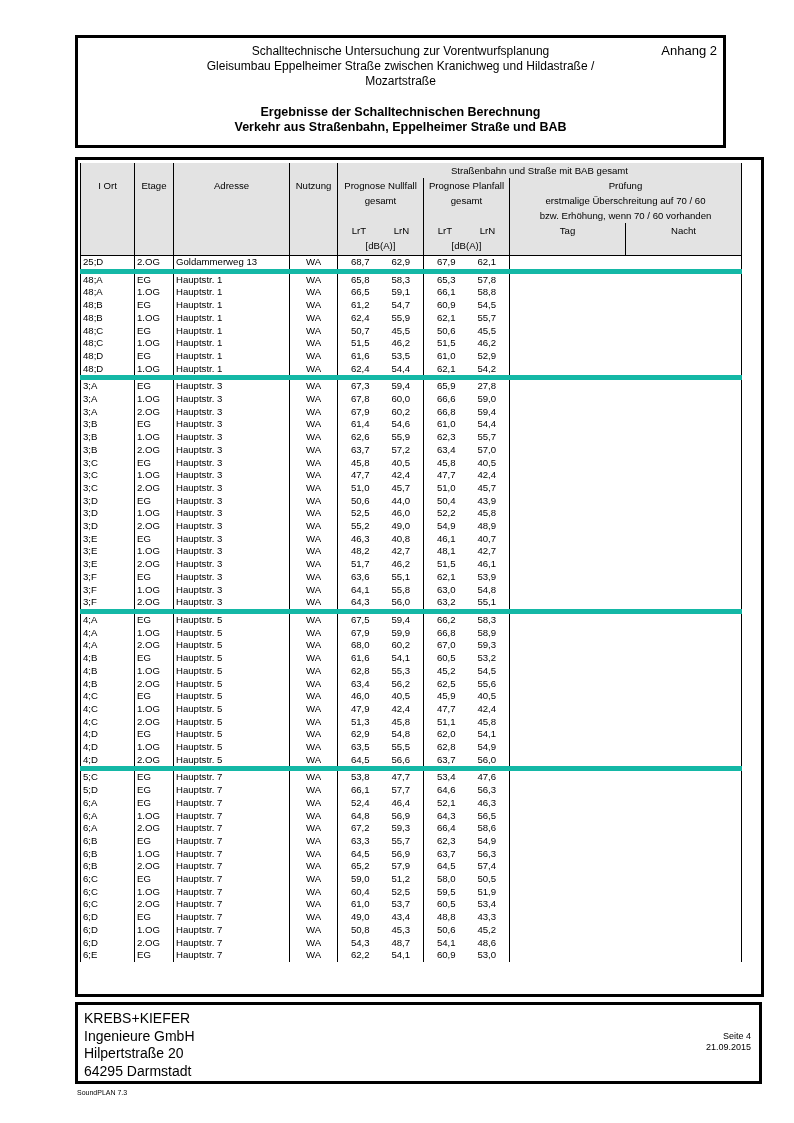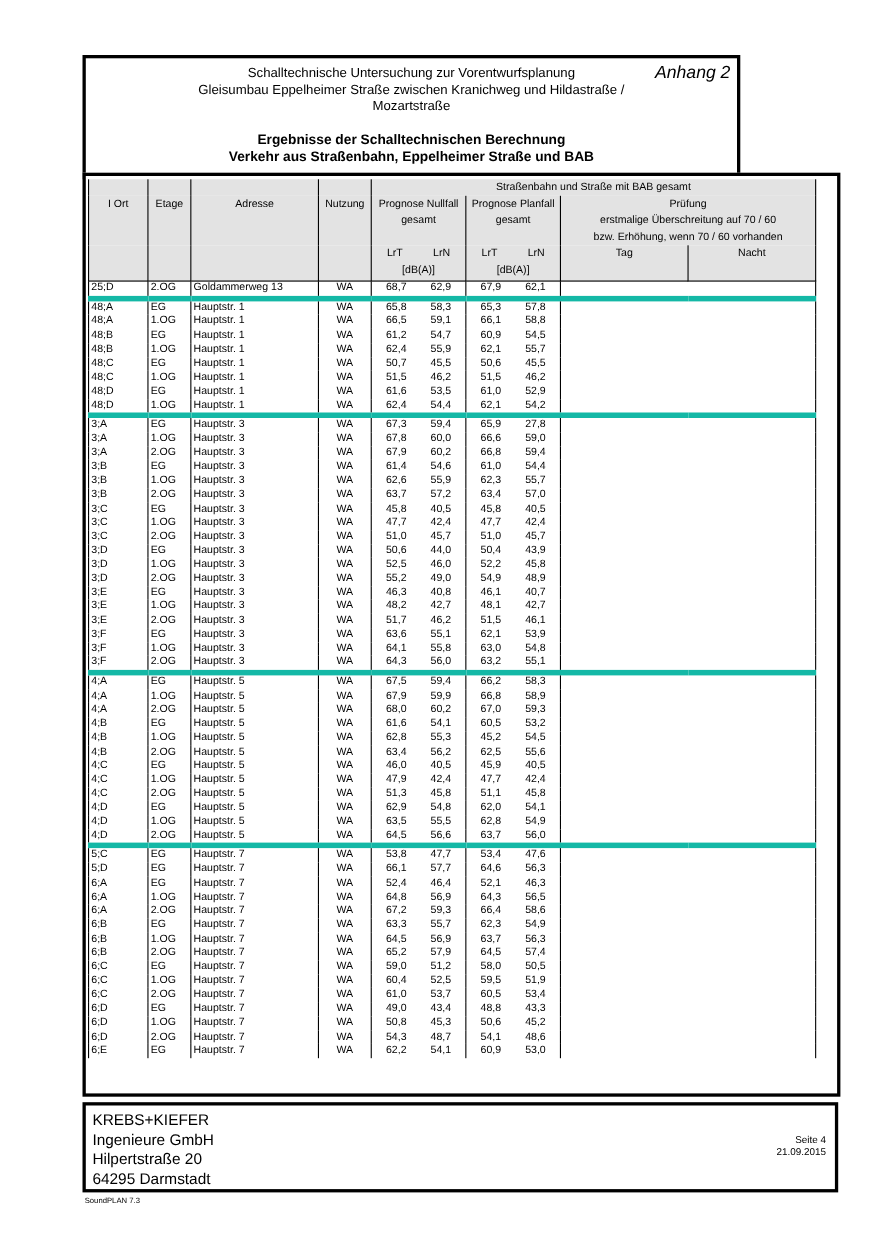--- a/index.html
+++ b/index.html
@@ -1,22 +1,22 @@
 <!DOCTYPE html>
 <html><head>
 <meta charset="utf-8">
 <style>
   html, body { margin: 0; padding: 0; background: #ffffff; }
   body { width: 794px; height: 1123px; position: relative; font-family: "Liberation Sans", sans-serif; color: #000; }
   .box { position: absolute; border: 3px solid #000; box-sizing: border-box; background: #fff; }
-  #header-box { left: 75px; top: 50px; width: 598px; height: 113px; padding-left: 36px; }
+  #header-box { left: 75px; top: 35px; width: 651px; height: 113px; padding-left: 36px; }
   #header-box .center { position: absolute; left: 0; right: 0; text-align: center; font-size: 12px; line-height: 15px; }
   #header-box .t1 { top: 6px; }
   #header-box .b1 { top: 67px; font-weight: bold; font-size: 12.5px; }
-  #anhang { position: absolute; right: 6px; top: 5px; font-size: 16px; font-style: italic; }
+  #anhang { position: absolute; right: 6px; top: 5px; font-size: 13px; }
 
   #table-box { left: 75px; top: 157px; width: 689px; height: 840px; }
   table { position: absolute; left: 2px; top: 3px; border-collapse: collapse; font-size: 9.6px; table-layout: fixed; }
   thead th { background: #e3e3e3; font-weight: normal; vertical-align: top; padding: 0; line-height: 15px; }
   th, td { border-left: 1px solid #000; border-right: 1px solid #000; }
   thead tr.h-last th { border-bottom: 1px solid #000; }
   tbody td { height: 12.7px; line-height: 12.7px; padding: 0 2px; white-space: nowrap; }
   tbody tr.grp-end td { border-bottom: 5px solid #14b8a6; }
   td.c { text-align: center; }
   .sub { display: flex; justify-content: space-around; }

